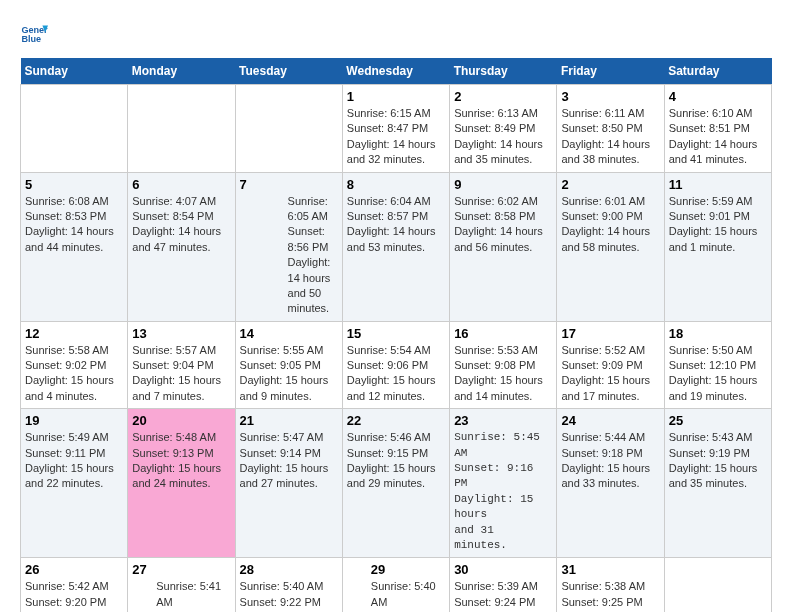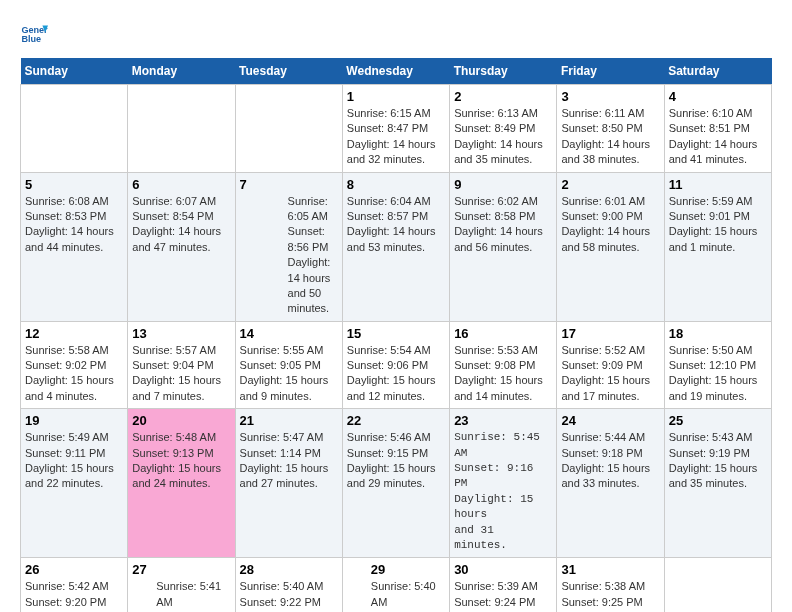--- a/index.html
+++ b/index.html
@@ -143,21 +143,21 @@
       <tr>
         <td style="background-color: rgb(240, 244, 248);">
           <div class="day-num">5</div>
           <div class="day-info" style="white-space: pre-line;">Sunrise: 6:08 AM
 Sunset: 8:53 PM
 Daylight: 14 hours
 and 44 minutes.</div>
         </td>
         <td style="background-color: rgb(240, 244, 248);">
           <div class="day-num">6</div>
-          <div class="day-info" style="white-space: pre-line;">Sunrise: 6:07 AM
+          <div class="day-info" style="white-space: pre-line;">Sunrise: 4:07 AM
 Sunset: 8:54 PM
 Daylight: 14 hours
 and 47 minutes.</div>
         </td>
         <td style="background-color: rgb(240, 244, 248);">
           <div class="day-num">7</div>
           <div class="day-info" style="white-space: pre-line; margin-left: 48px;">Sunrise: 6:05 AM
 Sunset: 8:56 PM
 Daylight: 14 hours
 and 50 minutes.</div>
@@ -253,21 +253,21 @@
         <td style="background-color: #f9a8d4; margin-top: 41px;">
           <div class="day-num">20</div>
           <div class="day-info" style="white-space: pre-line;">Sunrise: 5:48 AM
 Sunset: 9:13 PM
 Daylight: 15 hours
 and 24 minutes.</div>
         </td>
         <td style="background-color: rgb(240, 244, 248);">
           <div class="day-num">21</div>
           <div class="day-info" style="white-space: pre-line;">Sunrise: 5:47 AM
-Sunset: 1:14 PM
+Sunset: 9:14 PM
 Daylight: 15 hours
 and 27 minutes.</div>
         </td>
         <td style="background-color: rgb(240, 244, 248);">
           <div class="day-num">22</div>
           <div class="day-info" style="white-space: pre-line;">Sunrise: 5:46 AM
 Sunset: 9:15 PM
 Daylight: 15 hours
 and 29 minutes.</div>
         </td>

